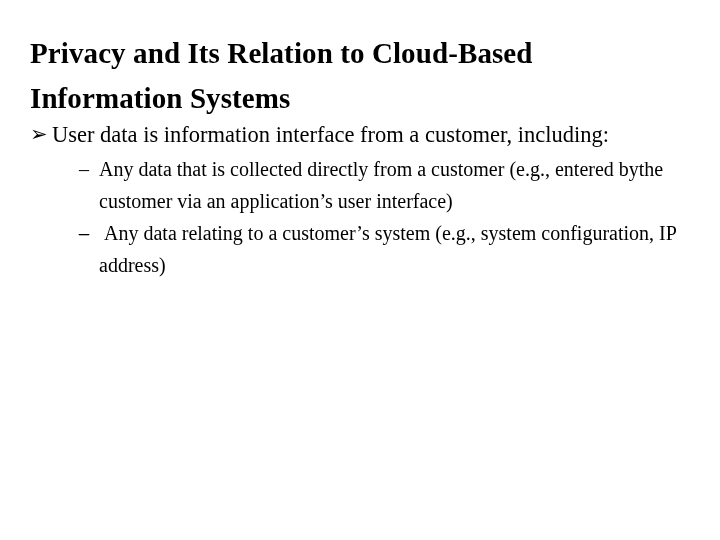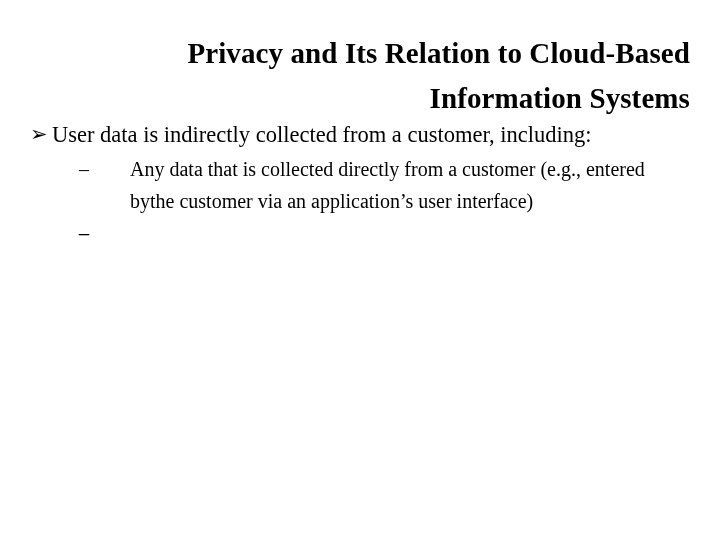--- a/index.html
+++ b/index.html
@@ -23,21 +23,21 @@
     height: 540px;
     background: #ffffff;
   }
 
   
   #title-block {
     position: absolute;
     left: 30px;
     top: 12px;
     width: 660px;
-    text-align: right;
+    text-align: left;
     font-size: 29px;
     line-height: 45px;
     letter-spacing: 0.1px;
     white-space: pre-line;
     font-family: Liberation Serif, serif;
   }
 
   
   #body-block {
     position: absolute;
@@ -86,52 +86,52 @@
     position: absolute;
     left: 79px;
     top: 0;
     font-size: 20px;
     line-height: 32px;
     font-family: "Liberation Serif", serif;
   }
   .lvl2 .text {
     display: block;
     white-space: pre-wrap;
-    margin-left: 31px;
   }
 </style>
 </head>
 <body>
 
 <div id="slide">
 
   <h1 id="title-block">Privacy and Its Relation to Cloud-Based
 Information Systems</h1>
 
   <div id="body-block">
 
     <div class="lvl1">
       <span class="marker">➢</span>
-      <span class="text">User data is indirectly collected from a customer, including:</span>
+      <span class="text">User data is information interface from a customer, including:</span>
     </div>
 
     <ul class="lvl2-list">
 
       <li class="lvl2">
         <span class="marker">–</span>
         <span class="text">Any data that is collected directly from a customer (e.g., entered bythe customer via an application’s user interface)</span>
       </li>
 
       <li class="lvl2">
         <span class="marker">–</span>
       </li>
 
       <li class="lvl2">
         <span class="marker">–</span>
       </li>
 
       <li class="lvl2">
         <span class="marker">–</span>
+        <span class="text"> Any data relating to a customer’s system (e.g., system configuration, IP address)</span>
       </li>
 
     </ul>
   </div>
 </div>
 
 </body></html>

